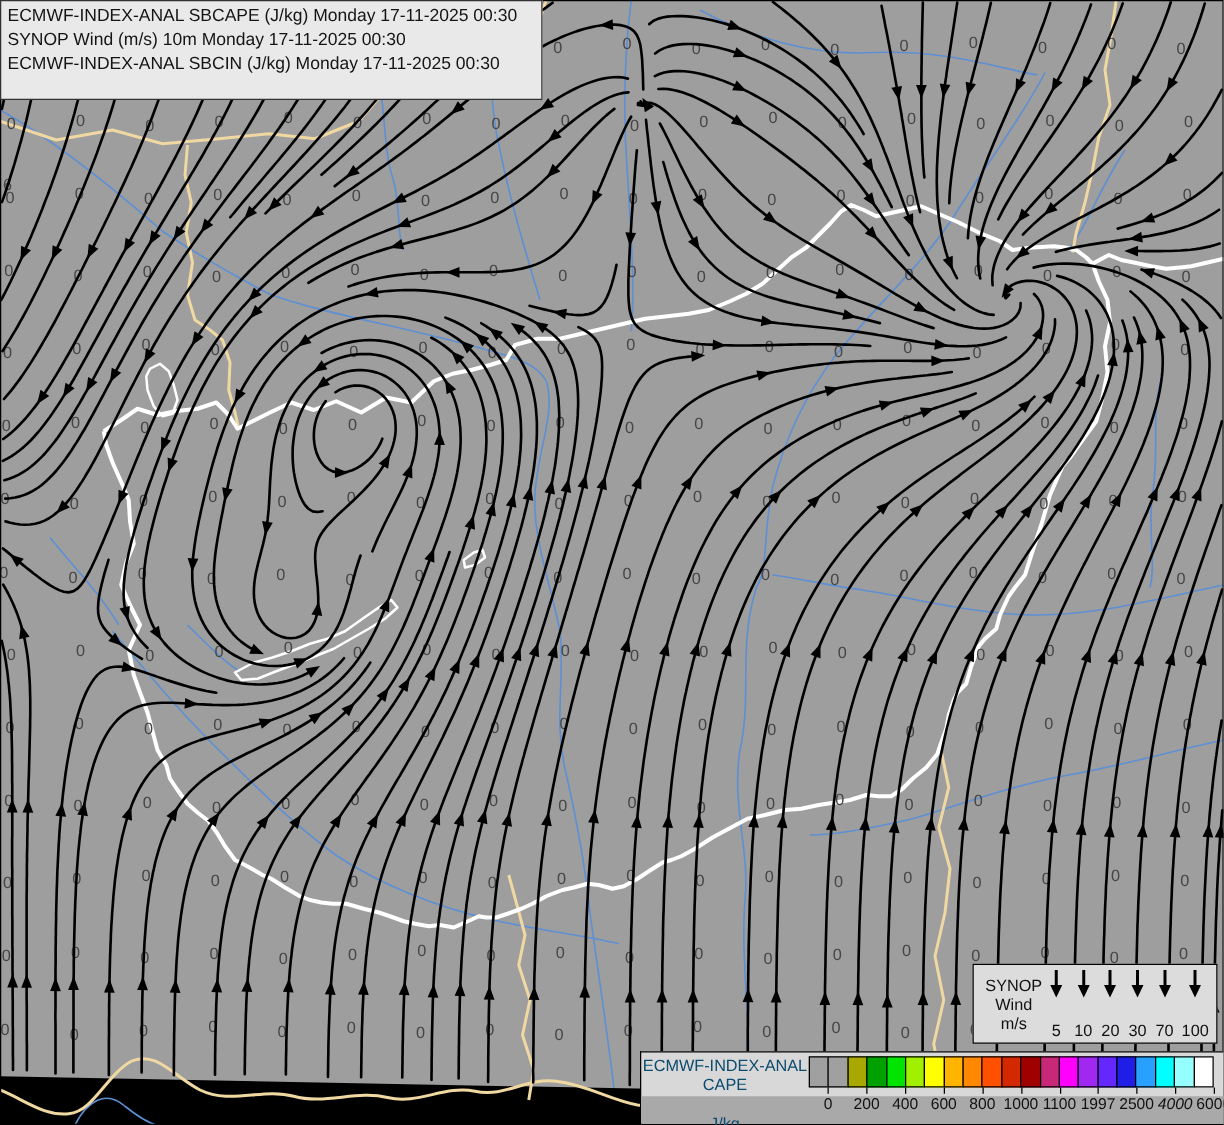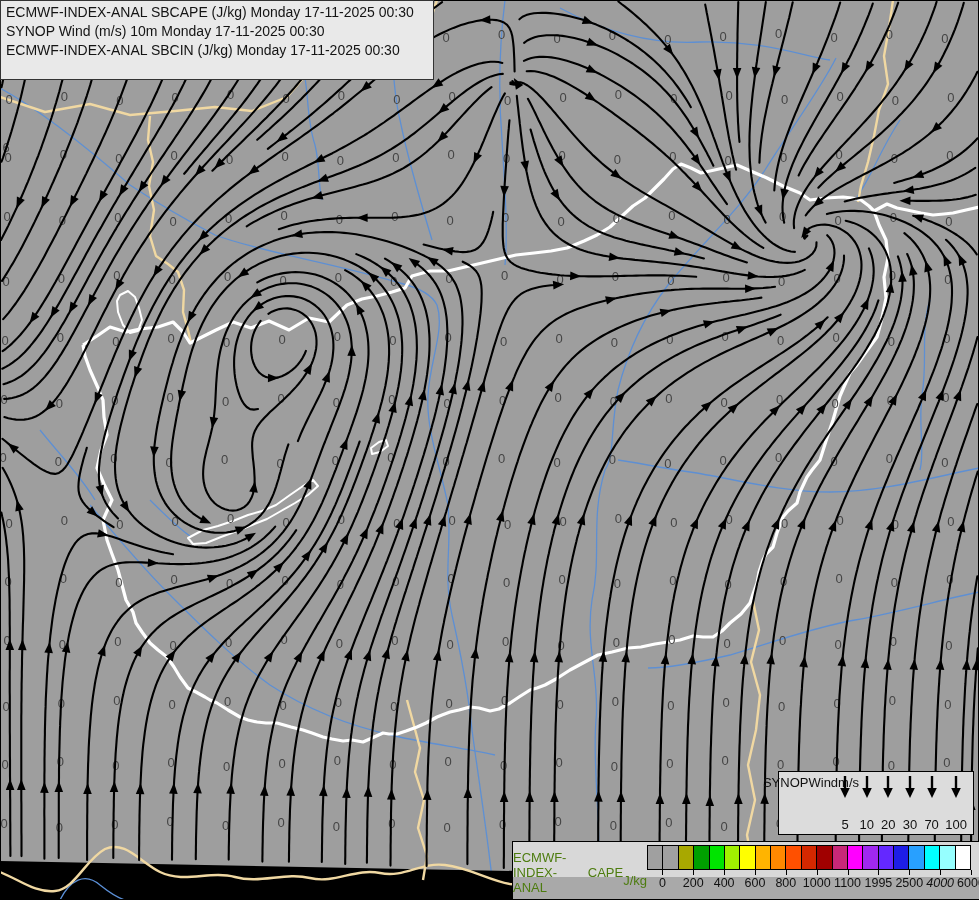--- a/index.html
+++ b/index.html
@@ -5,31 +5,31 @@
   html,body{margin:0;padding:0;background:#777;}
   #stage{position:relative;width:979px;height:900px;overflow:hidden;
          font-family:"Liberation Sans",sans-serif;background:#9e9e9e;}
   #mapsvg{position:absolute;left:0;top:0;}
   .title-box{position:absolute;left:0;top:0;width:434px;box-sizing:border-box;
     background:#e9e9e9;border:1px solid #333;padding:2px 5px 19px 5px;
     font-size:14px;line-height:19px;color:#141414;white-space:nowrap;overflow:hidden;}
   .wind-legend{position:absolute;left:778px;top:771px;width:196px;height:64px;
     box-sizing:border-box;background:#dcdcdc;border:1px solid #000;
     display:flex;align-items:stretch;padding:3px 6px 2px 6px;}
-  .wind-legend .wtxt{width:52px;display:flex;flex-direction:row;justify-content:center;
-    font-size:13px;color:#111;line-height:15px;text-align:left;}
+  .wind-legend .wtxt{width:52px;display:flex;flex-direction:column;justify-content:center;
+    font-size:13px;color:#111;line-height:15px;text-align:center;}
   .wind-legend .wcols{flex:1;display:flex;justify-content:space-between;align-items:stretch;}
   .wind-legend .wcol{display:flex;flex-direction:column;align-items:center;justify-content:space-between;}
   .wind-legend .wnum{font-size:13px;color:#111;margin-top:2px;}
   .cape-legend{position:absolute;left:512px;top:841px;width:467px;height:59px;
     box-sizing:border-box;background:#d8d8d8;border:1px solid #000;border-right:none;}
   .cape-lower-bg{position:absolute;left:0;right:0;bottom:0;height:22px;background:#a9a9a9;}
   .cape-inner{position:absolute;left:0;top:0;right:0;bottom:0;display:flex;}
-  .cape-text{width:134px;display:flex;align-items:center;
-    font-size:13px;color:#4d7c0f;line-height:15px;padding-top:3px;}
+  .cape-text{width:134px;display:flex;flex-direction:column;align-items:center;
+    font-size:13px;color:#0c4a6e;line-height:15px;padding-top:3px;}
   .cape-text .unit{margin-top:16px;}
   .cape-right{flex:1;position:relative;margin-right:8px;}
   .cape-bar{position:absolute;left:0;right:0;top:3px;height:25px;display:flex;}
   .cape-cell{flex:1;border:1px solid #000;margin-left:-1px;}
   .cape-cell:first-child{margin-left:0;}
   .cape-ticks{position:absolute;left:0;right:0;top:28px;height:28px;}
   .cape-tick{position:absolute;top:0;width:1px;height:5px;background:#000;}
   .cape-ticklabel{position:absolute;top:6px;transform:translateX(-50%);
     font-size:12.5px;color:#111;white-space:nowrap;}
 </style>
@@ -790,21 +790,21 @@
             <div class="cape-ticklabel" style="left: 23.81%;">400</div>
             <div class="cape-tick" style="left: 33.333%;"></div>
             <div class="cape-ticklabel" style="left: 33.333%;">600</div>
             <div class="cape-tick" style="left: 42.857%;"></div>
             <div class="cape-ticklabel" style="left: 42.857%;">800</div>
             <div class="cape-tick" style="left: 52.381%;"></div>
             <div class="cape-ticklabel" style="left: 52.381%;">1000</div>
             <div class="cape-tick" style="left: 61.905%;"></div>
             <div class="cape-ticklabel" style="left: 61.905%;">1100</div>
             <div class="cape-tick" style="left: 71.429%;"></div>
-            <div class="cape-ticklabel" style="left: 71.429%;">1995</div>
+            <div class="cape-ticklabel" style="left: 71.429%;">1997</div>
             <div class="cape-tick" style="left: 80.952%;"></div>
             <div class="cape-ticklabel" style="left: 80.952%;">2500</div>
             <div class="cape-tick" style="left: 90.476%;"></div>
             <div class="cape-ticklabel" style="left: 90.476%; font-style: italic;">4000</div>
             <div class="cape-tick" style="left: 100%;"></div>
             <div class="cape-ticklabel" style="left: 100%;">6000</div>
           </div>
       </div>
     </div>
   </div>

